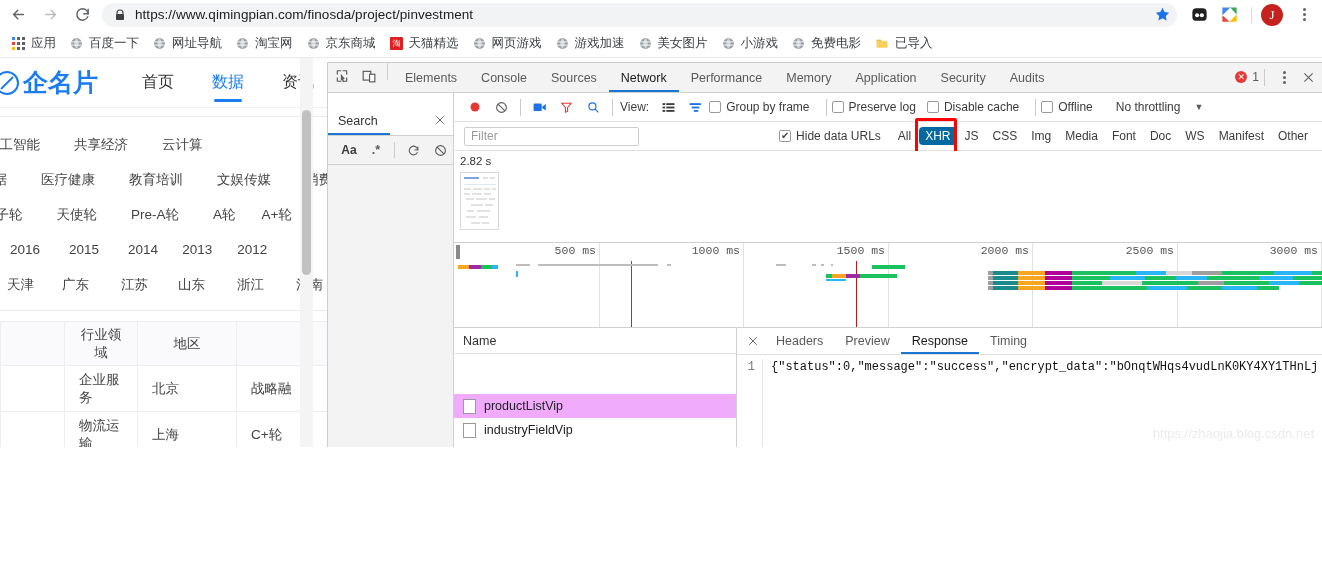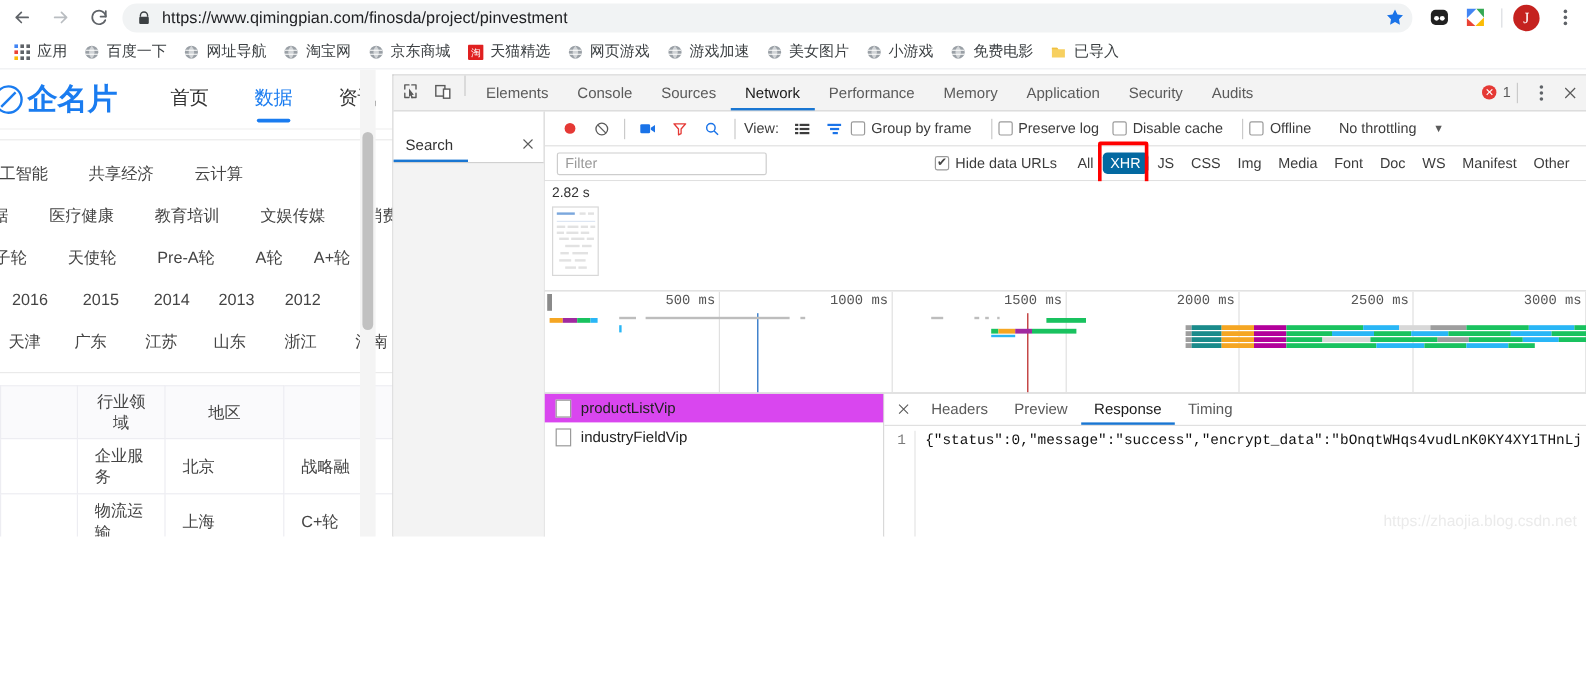--- a/index.html
+++ b/index.html
@@ -249,21 +249,21 @@
     display: flex; flex-direction: column;
   }
   .req-head {
     height: 26px; display: flex; align-items: center; padding-left: 9px;
     font-size: 12.5px; color: #333; border-bottom: 1px solid #e0e0e0; background: #fff;
   }
   .req-row {
     height: 24px; display: flex; align-items: center; padding-left: 9px;
     font-size: 12.5px; color: #222;
   }
-  .req-row.selected { background: #d946ef; }
+  .req-row.selected { background: #f0abfc; margin-top: 40px; }
   .doc-ico {
     width: 13px; height: 15px; border: 1px solid #9a9a9a; background: #fff;
     margin-right: 8px; flex: none;
   }
 
   .detail-pane { flex: 1; display: flex; flex-direction: column; min-width: 0; background: #fff; }
   .detail-tabs {
     height: 27px; display: flex; align-items: center; border-bottom: 1px solid #e0e0e0;
     flex: none; padding-left: 4px;
   }
@@ -649,20 +649,41 @@
 
       <div class="dt-sidebar">
         <div class="search-tabrow">
           <span class="lbl">Search</span>
           <span>
             <svg width="10" height="10" viewBox="0 0 24 24">
                 <path d="M3 3l18 18M21 3L3 21" stroke="#5a5a5a" stroke-width="2.2"></path>
               </svg>
           </span>
         </div>
+        <div class="search-toolrow">
+          <div class="st-btn aa">
+              <span>Aa</span>
+            </div>
+          <div class="st-btn">
+              <span>.*</span>
+            </div>
+          <div class="st-sep"></div>
+          <div class="st-btn">
+            <svg width="13" height="13" viewBox="0 0 24 24">
+                <path d="M20 11a8 8 0 1 0-.6 4.2" fill="none" stroke="#5a5a5a" stroke-width="2"></path>
+                <path d="M20 4.5V11h-6.2" fill="none" stroke="#5a5a5a" stroke-width="2"></path>
+              </svg>
+          </div>
+          <div class="st-btn">
+            <svg width="13" height="13" viewBox="0 0 24 24">
+                <circle cx="12" cy="12" r="9" fill="none" stroke="#5a5a5a" stroke-width="2"></circle>
+                <path d="M5.7 5.7l12.6 12.6" stroke="#5a5a5a" stroke-width="2"></path>
+              </svg>
+          </div>
+        </div>
         <div class="sidebar-fill"></div>
       </div>
 
       <div class="dt-main">
 
         <div class="net-toolbar">
           <div class="dt-icon-btn">
             <svg width="12" height="12" viewBox="0 0 24 24">
                 <circle cx="12" cy="12" r="9" fill="#e53935"></circle>
               </svg>
@@ -871,20 +892,23 @@
           <div class="wf-bar" style="left:591px; top:43px; width:27px; background:#b3009b;"></div>
           <div class="wf-bar" style="left:618px; top:43px; width:75px; background:#19c25f;"></div>
           <div class="wf-bar" style="left:693px; top:43px; width:40px; background:#29b6f6;"></div>
           <div class="wf-bar" style="left:733px; top:43px; width:35px; background:#19c25f;"></div>
           <div class="wf-bar" style="left:768px; top:43px; width:35px; background:#29b6f6;"></div>
           <div class="wf-bar" style="left:803px; top:43px; width:22px; background:#19c25f;"></div>
         </div>
 
         <div class="req-area">
           <div class="req-list">
+            <div class="req-head">
+              <span>Name</span>
+            </div>
             <div class="req-row selected">
               <span class="doc-ico"></span>
               <span>productListVip</span>
             </div>
             <div class="req-row">
               <span class="doc-ico"></span>
               <span>industryFieldVip</span>
             </div>
           </div>
 

